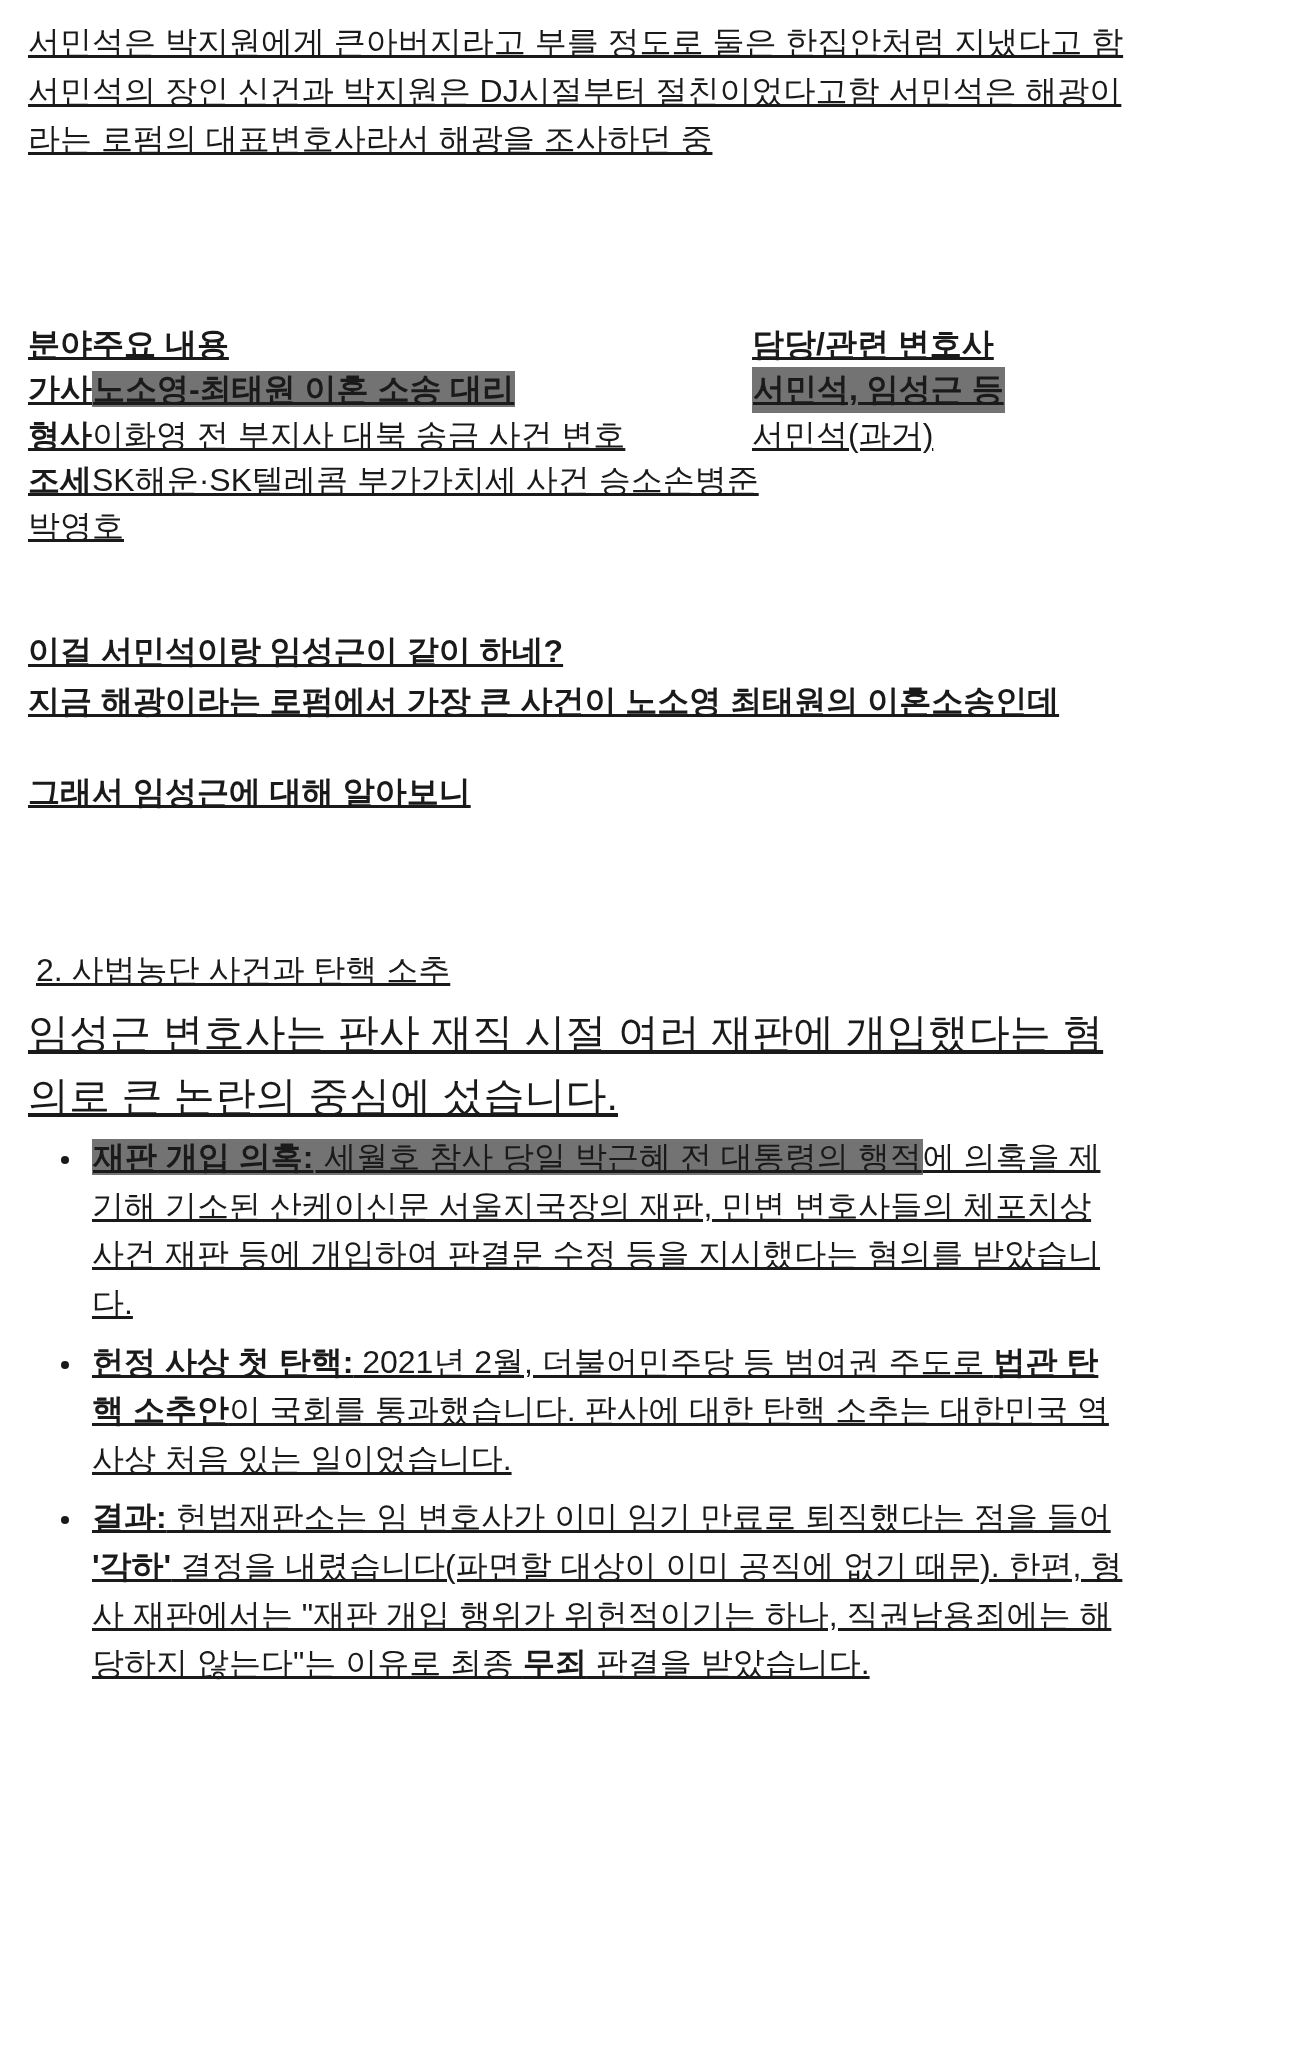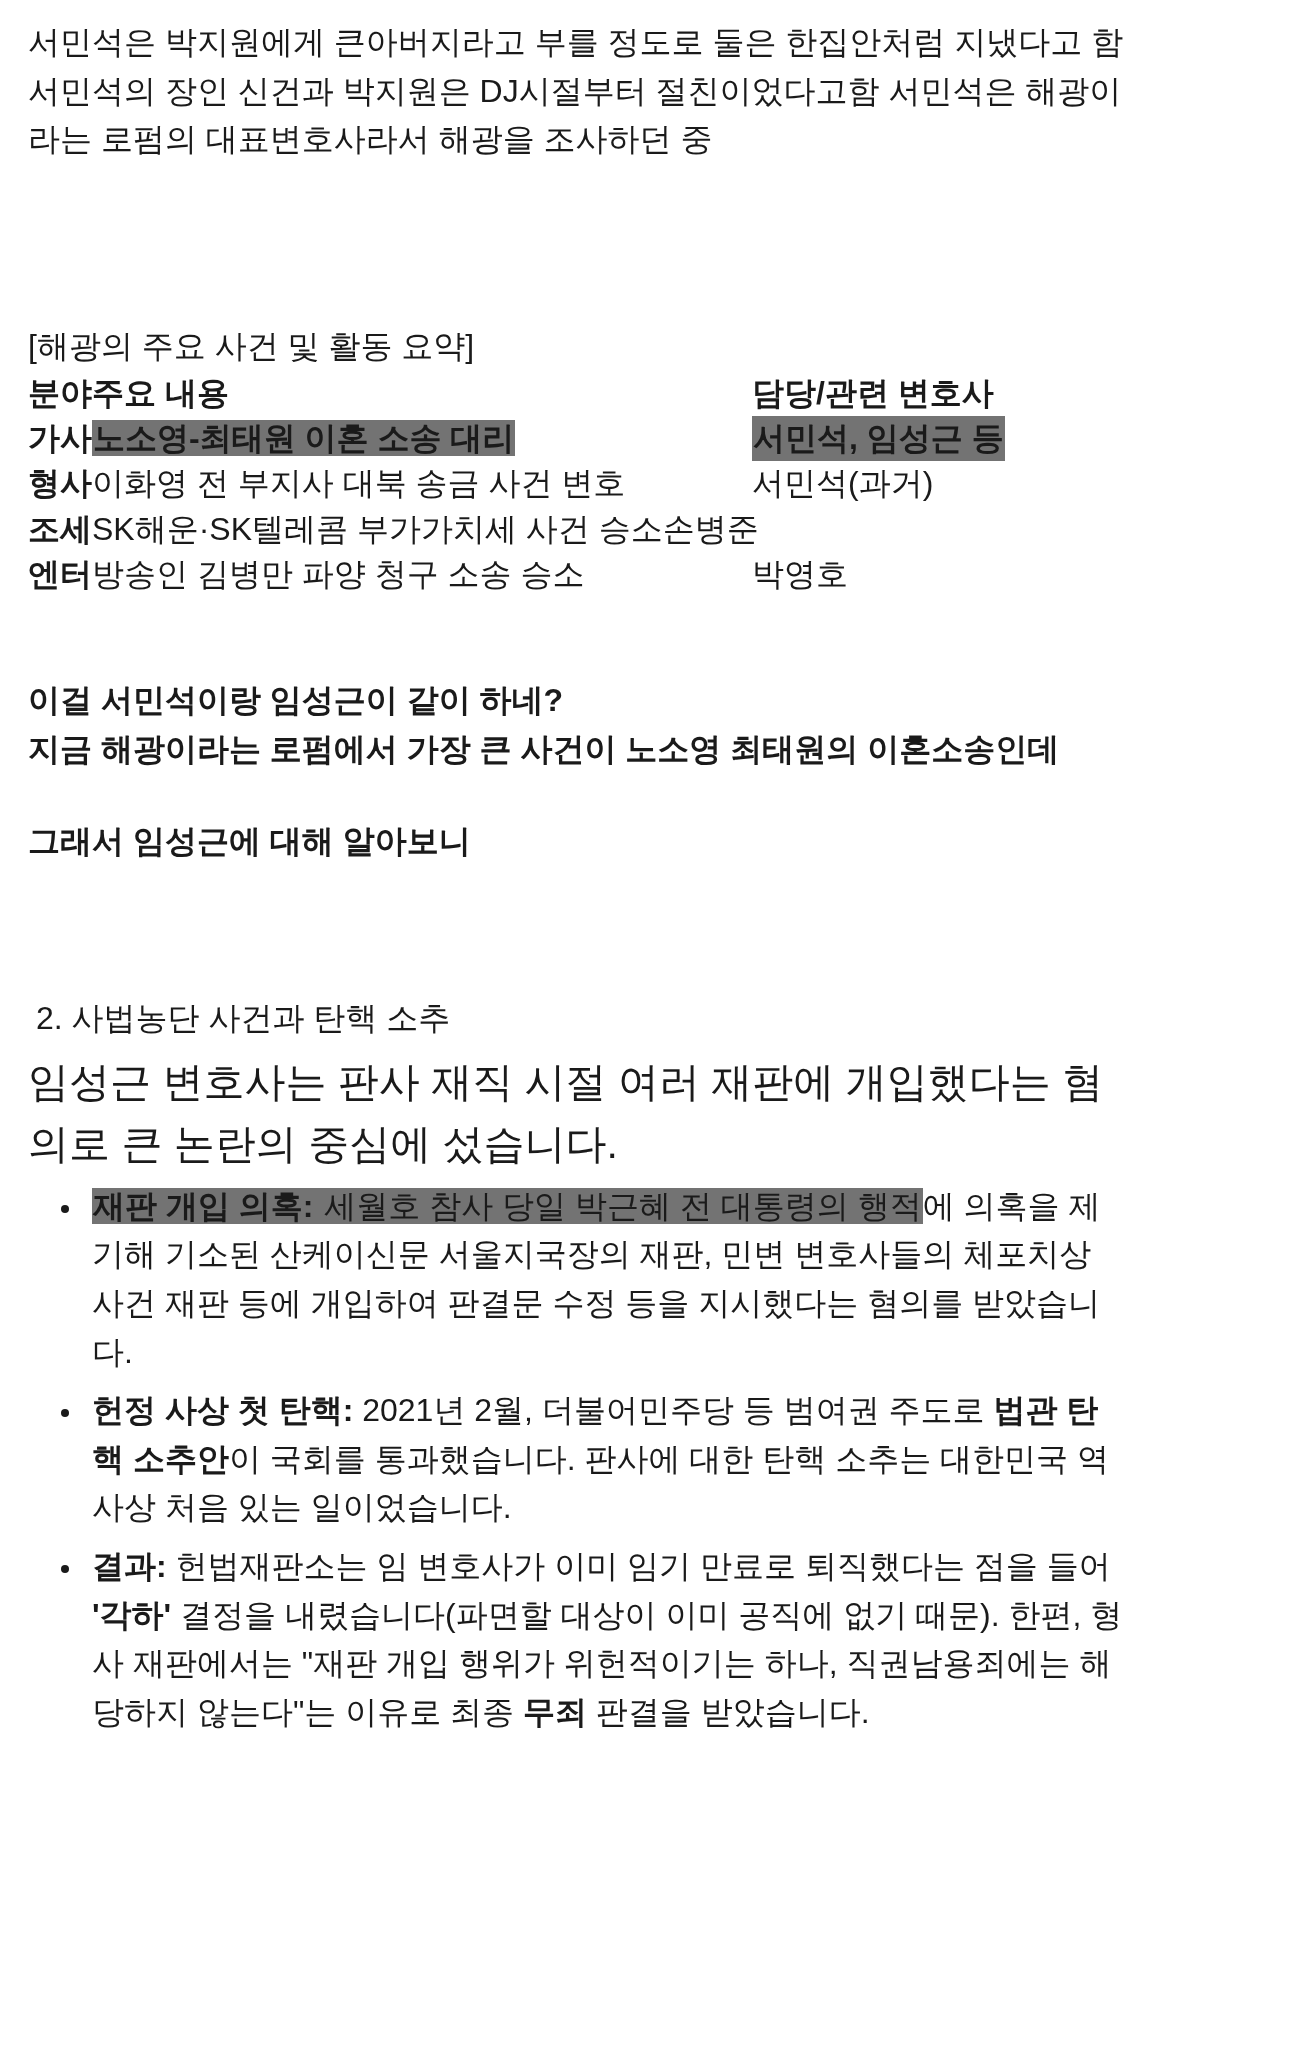--- a/index.html
+++ b/index.html
@@ -11,20 +11,21 @@
     width: 1290px;
     min-height: 2058px;
     font-family: "Liberation Sans", sans-serif;
     color: #1a1a1a;
     -webkit-font-smoothing: antialiased;
   }
   .page {
     width: 1170px;
     box-sizing: border-box;
     padding: 18px 42px 40px 28px;
+    text-decoration: underline;
   }
   p, div, li {
     font-size: 32px;
     line-height: 1.52;
   }
   .para {
     margin: 0;
   }
   .spacer-lg { height: 158px; }
   .spacer-md { height: 78px; }
@@ -94,21 +95,20 @@
 </head>
 <body>
 
 <div class="page">
 
   <p class="para">서민석은 박지원에게 큰아버지라고 부를 정도로 둘은 한집안처럼 지냈다고 함  서민석의 장인 신건과 박지원은 DJ시절부터 절친이었다고함 서민석은 해광이라는 로펌의 대표변호사라서 해광을 조사하던 중</p>
 
   <div class="spacer-lg"></div>
 
   <div>
-    <p class="sum-title">[해광의 주요 사건 및 활동 요약]</p>
 
     <div class="sum-row row-header">
       <span class="col-a">분야주요 내용</span>
       <span class="col-b">담당/관련 변호사</span>
     </div>
 
     <div class="sum-row">
       <span class="col-a"><span class="bold">가사</span><span class="hl bold">노소영-최태원 이혼 소송 대리</span></span>
       <span class="col-b hl bold">서민석, 임성근 등</span>
     </div>
@@ -117,21 +117,20 @@
       <span class="col-a"><span class="bold">형사</span><span>이화영 전 부지사 대북 송금 사건 변호</span></span>
       <span class="col-b">서민석(과거)</span>
     </div>
 
     <div class="sum-row">
       <span class="col-a"><span class="bold">조세</span><span>SK해운·SK텔레콤 부가가치세 사건 승소손병준</span></span>
       <span class="col-b"></span>
     </div>
 
     <div class="sum-row">
-      <span class="col-a"><span class="bold">엔터</span><span>방송인 김병만 파양 청구 소송 승소</span></span>
       <span class="col-b">박영호</span>
     </div>
   </div>
 
   <div class="spacer-md"></div>
 
   <div class="q-block">
     <p>이걸 서민석이랑 임성근이 같이 하네?</p>
     <p>지금 해광이라는 로펌에서 가장 큰 사건이 노소영 최태원의 이혼소송인데</p>
     <div class="spacer-sm"></div>

